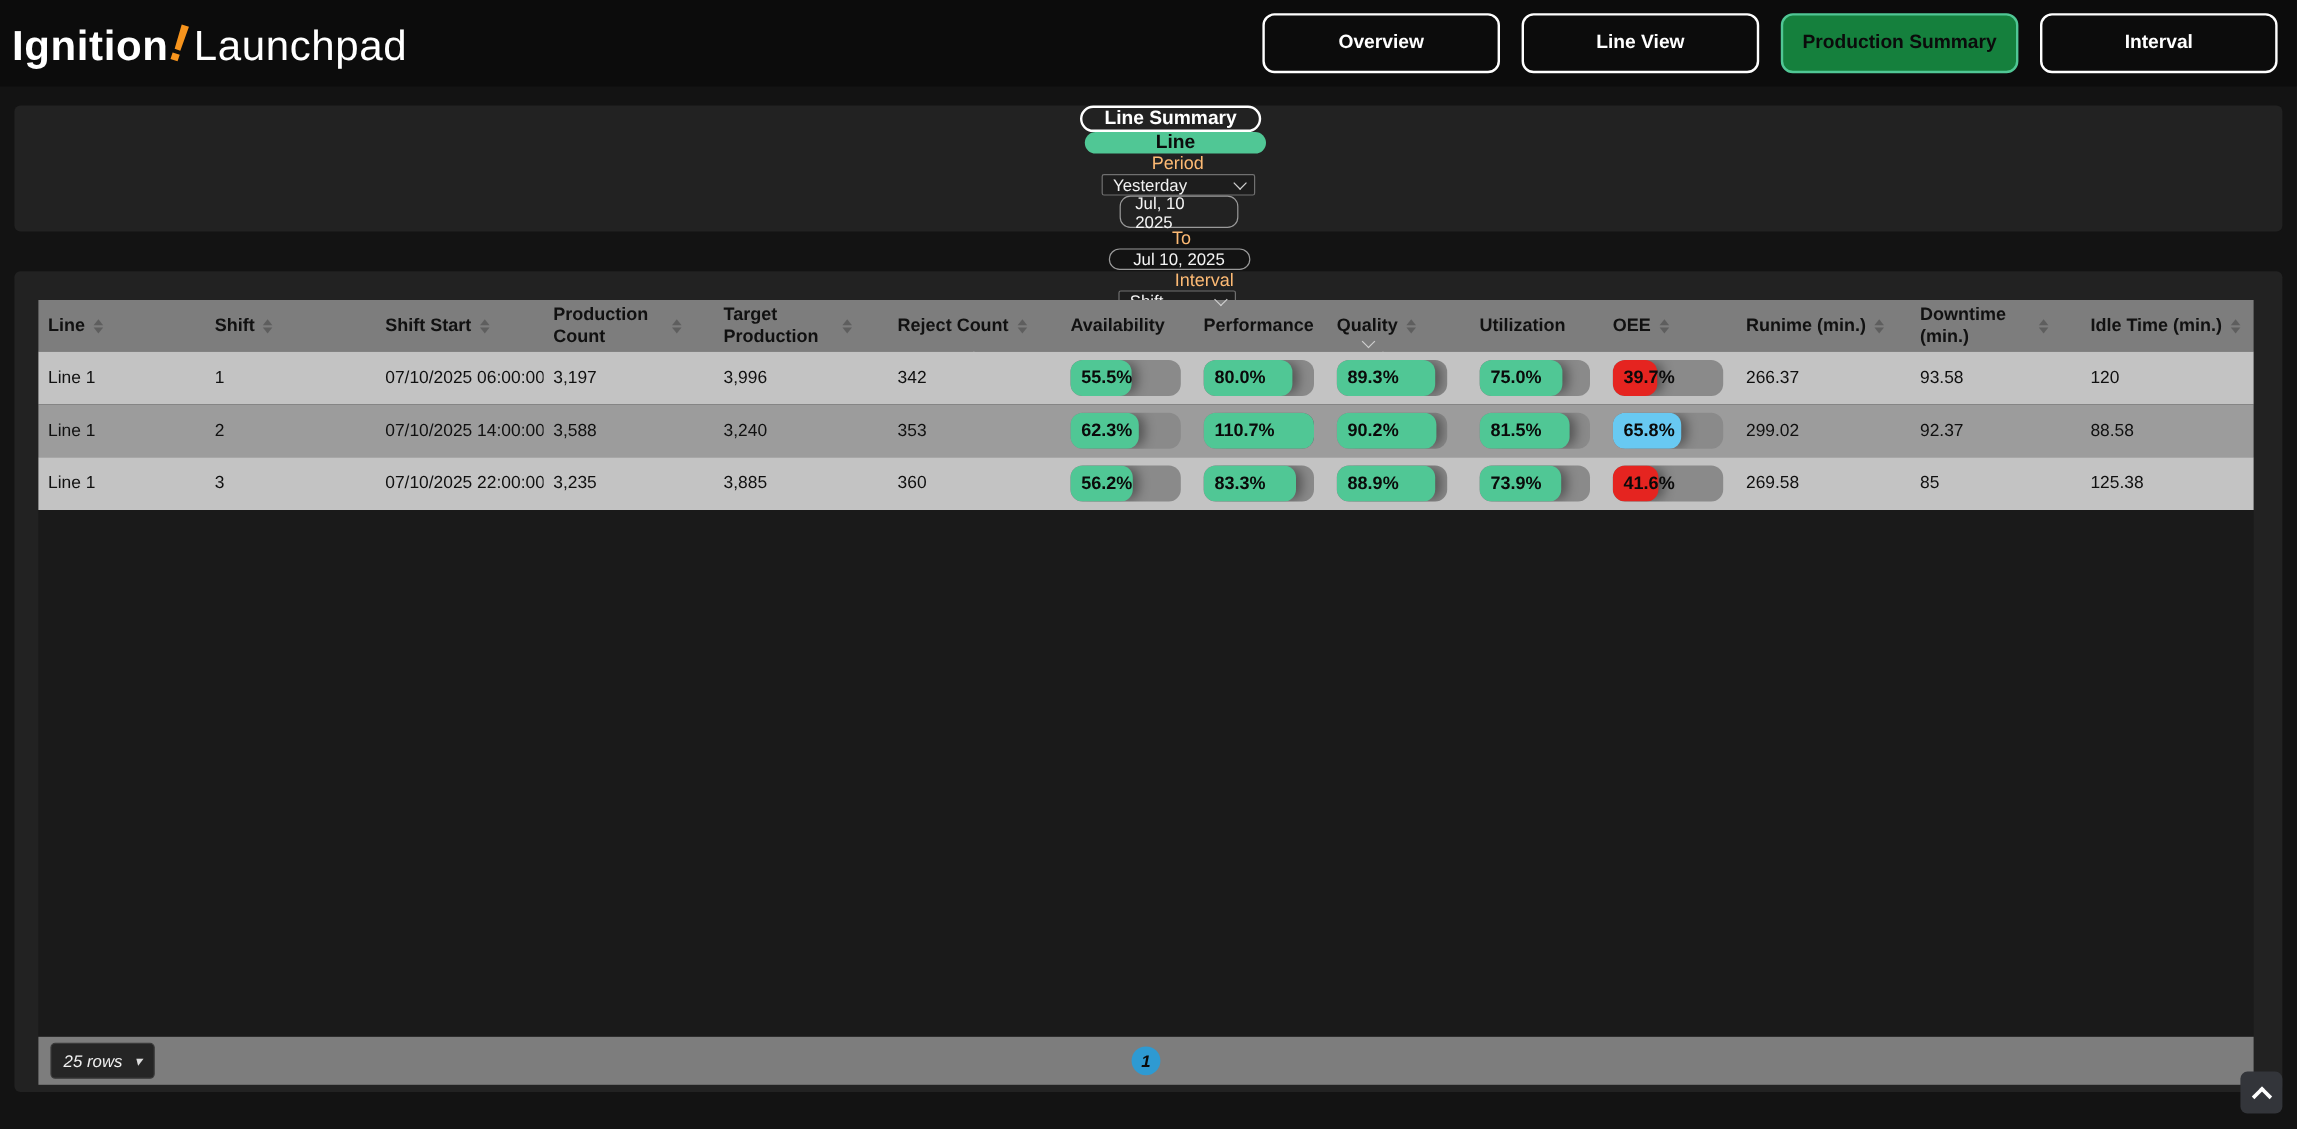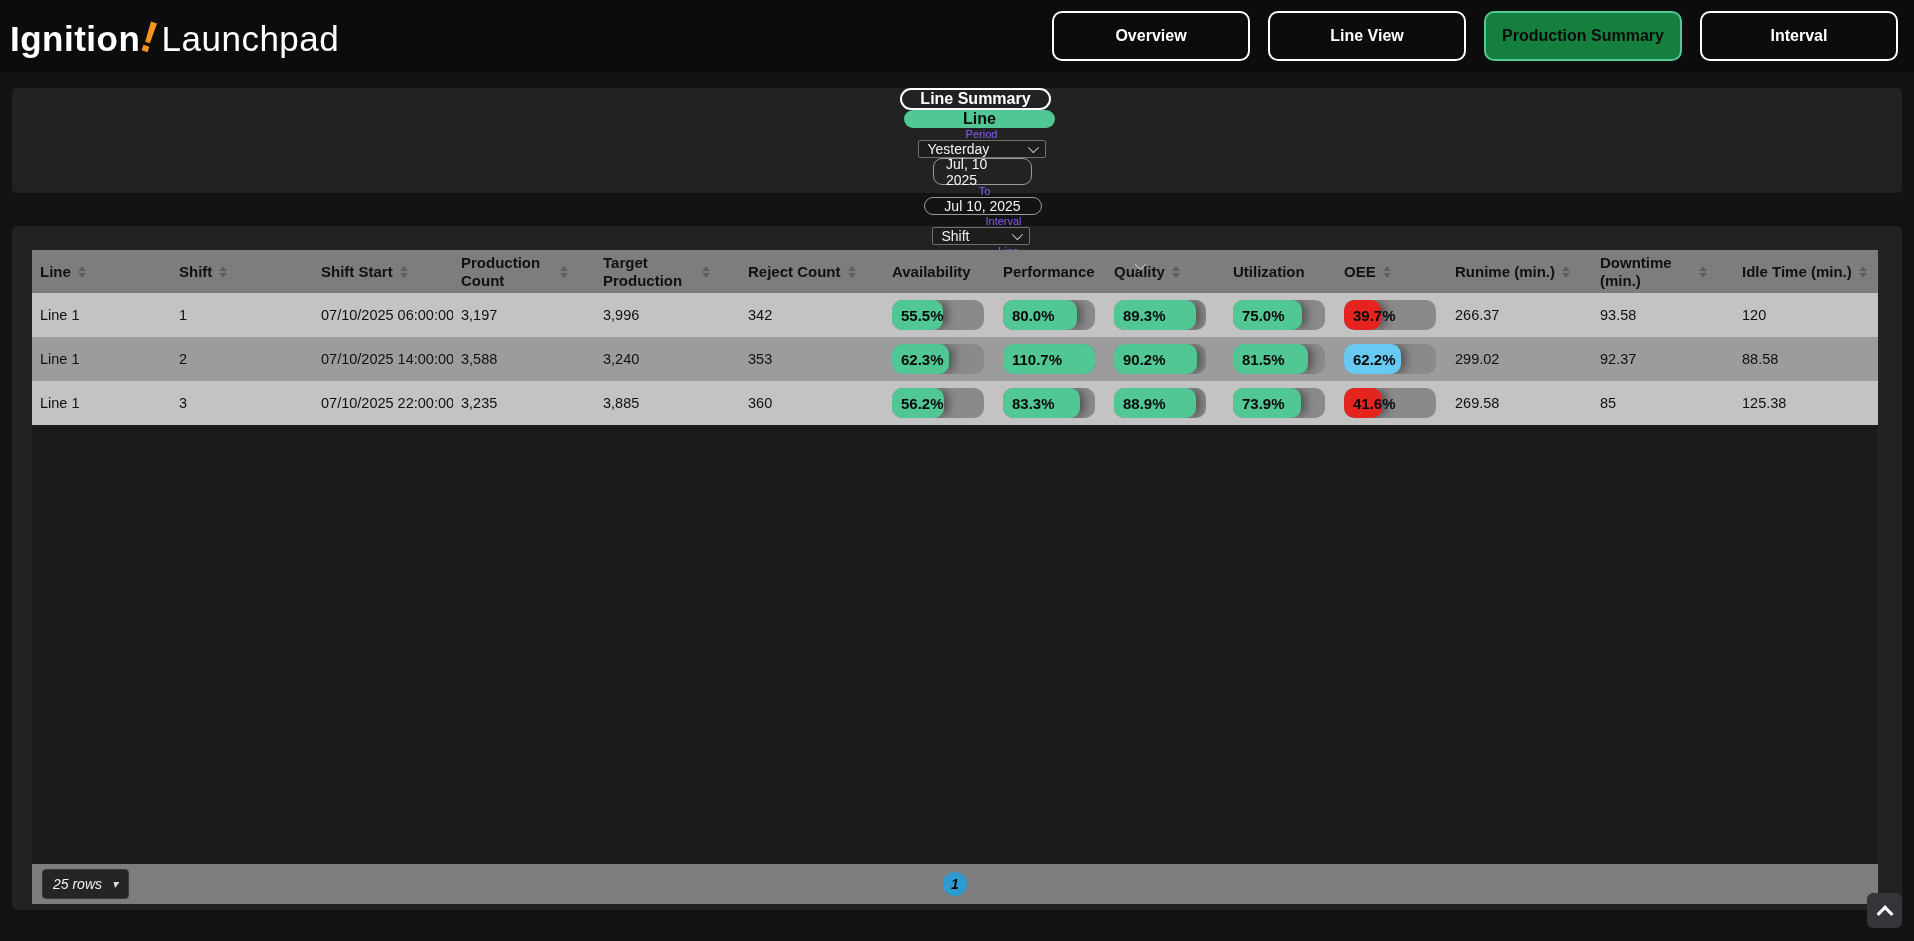--- a/index.html
+++ b/index.html
@@ -40,21 +40,21 @@
   .table-card { margin-top:33px; height:684px; padding:24px 24px 0 20px; }
 
   
   .pill {
     height:30px; border-radius:16px; display:flex; align-items:center; justify-content:center;
     font-weight:700; font-size:16px; width:151px; cursor:pointer;
     font-family:"Liberation Sans", sans-serif;
   }
   .pill.outline { border:2px solid #fff; color:#fff; background:transparent; }
   .pill.solid { background:#50c795; color:#0b0b0b; border:none; margin-left:8px; }
-  .f-label { font-size:11px; color:#8b5cf6; }
+  .f-label { font-size:15px; color:#fdba74; }
   .sel {
     height:27px; background:#1d1d1d; border:1px solid #707070; border-radius:2px;
     display:flex; align-items:center; justify-content:space-between;
     padding:0 9px; font-size:14px; color:#f2f2f2; cursor:pointer;
   }
   .chev {
     width:8px; height:8px; border-right:1.6px solid #cfcfcf; border-bottom:1.6px solid #cfcfcf;
     transform:rotate(45deg) translateY(-2px); flex:0 0 auto; margin-left:10px;
   }
   .datebox {
@@ -316,21 +316,21 @@
         </div>
       <div class="td">
           <div class="bar-track">
             <div class="bar-fill" style="width: 81.5%; background: rgb(80, 199, 149);"></div>
             <span class="bar-label">81.5%</span>
           </div>
         </div>
       <div class="td">
           <div class="bar-track">
             <div class="bar-fill" style="width: 62.2%; background: rgb(104, 201, 242);"></div>
-            <span class="bar-label">62.2%</span>
+            <span class="bar-label">65.8%</span>
           </div>
         </div>
       <div class="td">299.02</div>
       <div class="td">92.37</div>
       <div class="td">88.58</div>
     </div>
 
     <div class="grid-row tr r-light">
       <div class="td">Line 1</div>
       <div class="td">3</div>

